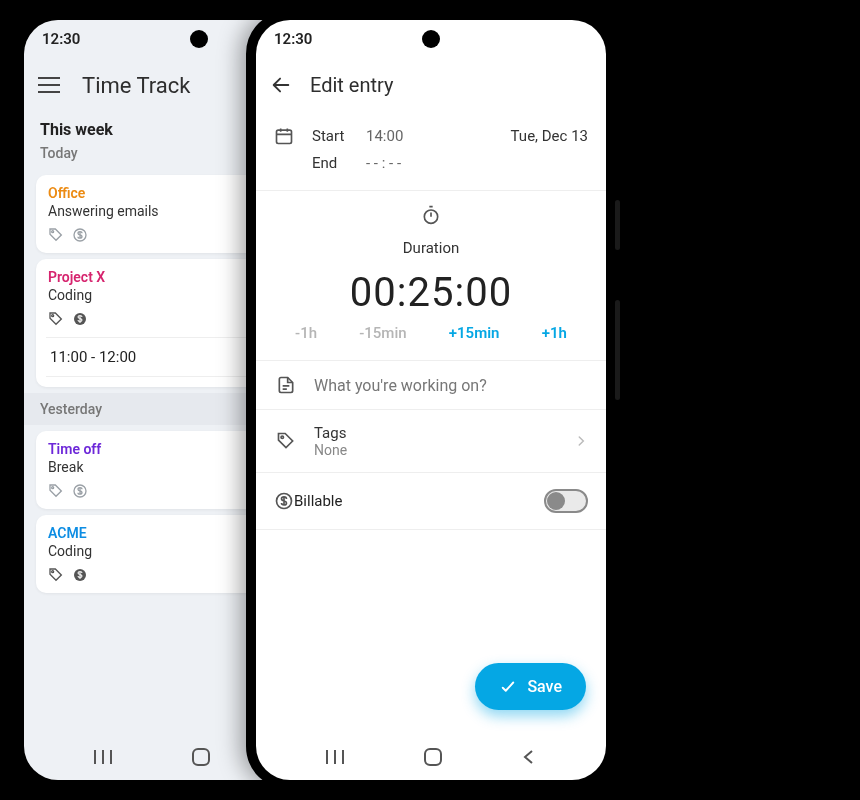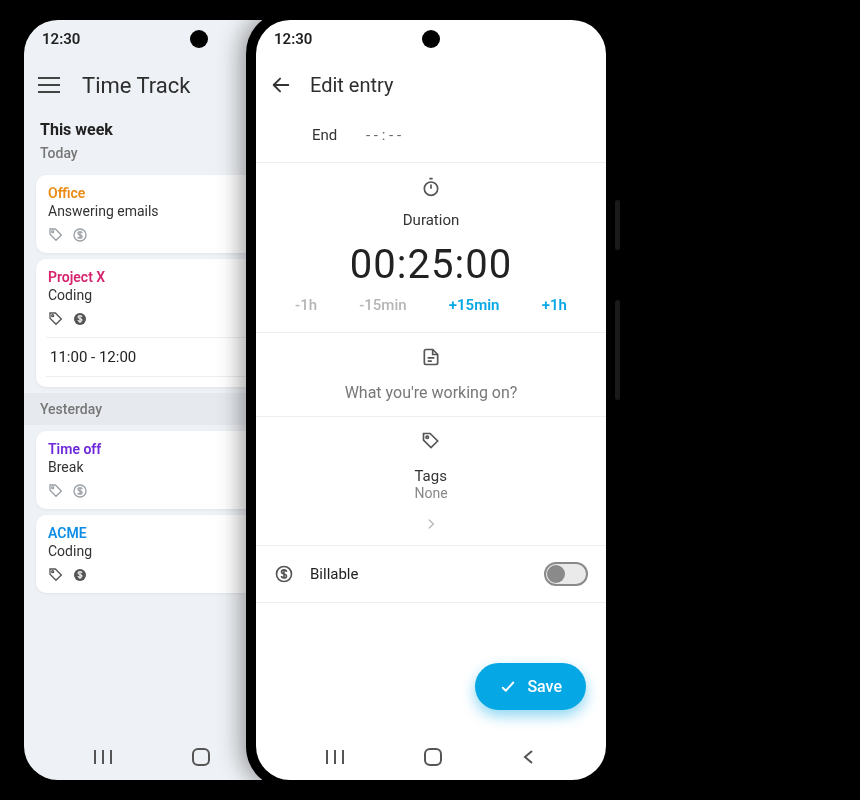--- a/index.html
+++ b/index.html
@@ -115,39 +115,38 @@
     height:54px; padding:0 14px;
     font-size:20px; color:#2e2e2e;
   }
   .appbar-right .back { margin-right:18px; }
   .row {
     display:flex; align-items:center;
     padding: 14px 18px;
     border-bottom:1px solid #eee;
     gap:16px;
     color:#333;
-    flex-direction:column;
   }
   .row .icon { width:24px; display:flex; justify-content:center; color:#555;}
   .row .body { flex:1; }
   .timesbox { padding: 10px 18px 14px; border-bottom:1px solid #eee;}
   .timesbox .line { display:flex; align-items:center; gap:14px; font-size:15px; padding:4px 0;}
   .timesbox .label { width:40px; color:#333;}
   .timesbox .val { color:#666;}
   .timesbox .date { margin-left:auto; color:#333;}
   .duration-block { padding: 14px 18px 18px; border-bottom:1px solid #eee;}
   .duration-block .dhead{ display:flex; align-items:center; gap:14px; font-size:15px; color:#333;flex-direction:column;}
   .bigtime { font-size:40px; text-align:center; padding:12px 0 8px; color:#222; letter-spacing:1px;}
   .adjust { display:flex; justify-content:space-around; font-size:15px; font-weight:500;}
   .adjust .muted{color:#b5b5b5;}
   .adjust .accent{color:#05a7e4; font-weight:600;}
   .tagsrow .tlabel{ font-size:15px; color:#333;}
   .tagsrow .tval{ font-size:14px; color:#888;}
   .chev{ color:#bbb;}
-  .billrow { display:flex; align-items:center; padding:16px 18px; gap:16px; border-bottom:1px solid #eee;}
+  .billrow { display:flex; align-items:center; padding:16px 18px; border-bottom:1px solid #eee;}
   .toggle {
     width:44px;height:24px;border:2px solid #8a8a8a;border-radius:14px;position:relative;background:#eaeaea;
   }
   .toggle .knob{
     position:absolute;left:1px;top:1px;width:18px;height:18px;border-radius:50%;background:#8a8a8a;
   }
   .fab {
     position:absolute; right:20px; bottom:70px;
     background:#05a7e4; color:#fff;
     padding:14px 24px; border-radius:28px;
@@ -292,20 +291,31 @@
       <span class="back">
         <svg width="22" height="22" viewBox="0 0 24 24">
             <path d="M20 12H5m6-7l-7 7 7 7" fill="none" stroke="#333" stroke-width="2" stroke-linecap="round" stroke-linejoin="round"></path>
           </svg>
       </span>
       <span>Edit entry</span>
     </div>
 
     <div class="timesbox">
       <div class="line">
+        <span class="icon" style="width:24px;">
+          <svg width="20" height="20" viewBox="0 0 24 24" fill="none" stroke="#555" stroke-width="2">
+              <rect x="3" y="5" width="18" height="16" rx="2"></rect>
+              <path d="M3 10h18M8 3v4M16 3v4"></path>
+            </svg>
+        </span>
+        <span class="label">Start</span>
+        <span class="val">14:00</span>
+        <span class="date">Tue, Dec 13</span>
+      </div>
+      <div class="line">
         <span style="width:24px;"></span>
         <span class="label">End</span>
         <span class="val">- - : - -</span>
       </div>
     </div>
 
     <div class="duration-block">
       <div class="dhead">
         <span class="icon">
           <svg width="20" height="20" viewBox="0 0 24 24" fill="none" stroke="#555" stroke-width="2">

